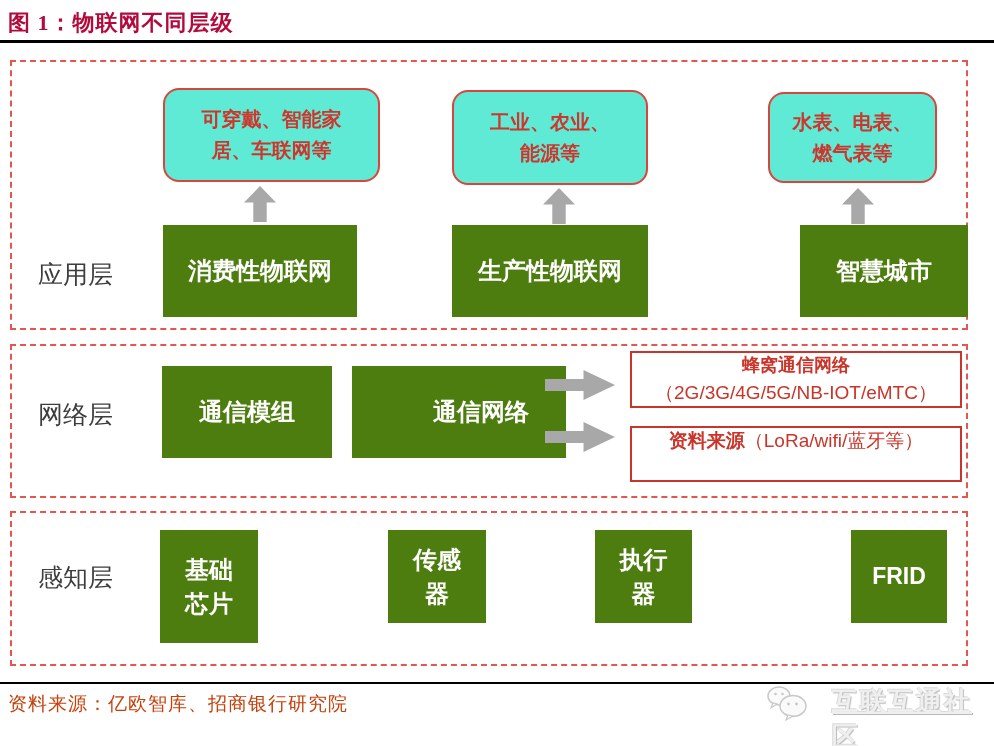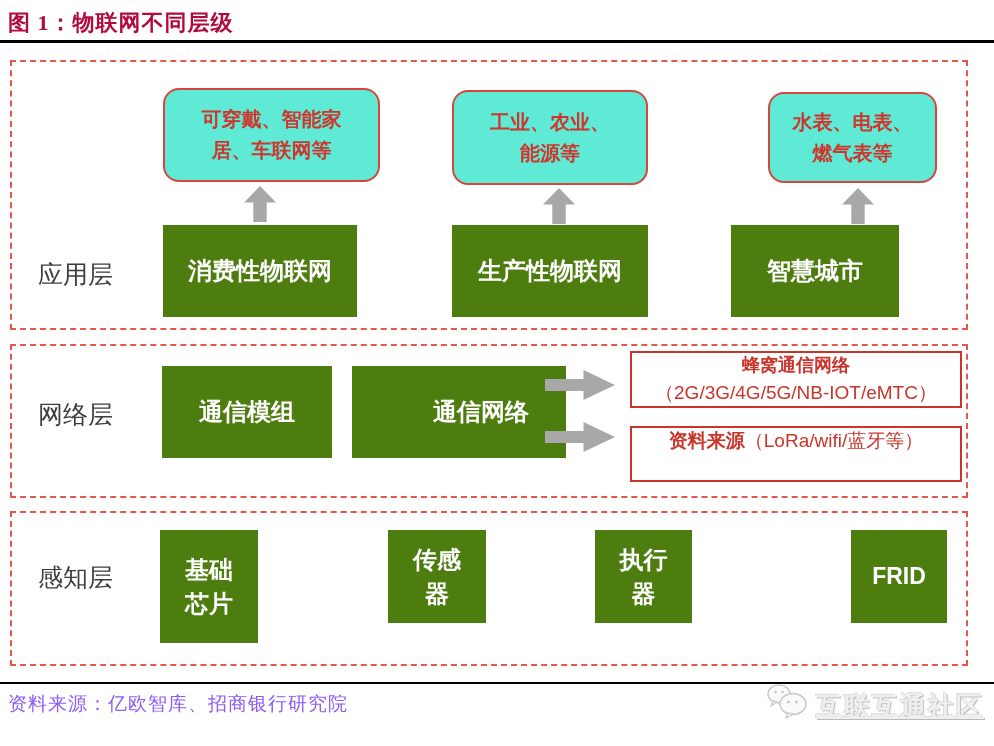--- a/index.html
+++ b/index.html
@@ -63,25 +63,25 @@
   .outline-box .ob-sub{font-size:19px;font-weight:normal;line-height:1.35;}
   .outline-inline{font-size:19px;}
   .outline-inline .ob-name{font-weight:bold;}
   .frid{font-weight:bold;font-size:23px;}
   .footer-rule{
     position:absolute;left:0;top:682px;width:994px;height:2px;background:#000000;
   }
   .source-line{
     position:absolute;left:8px;top:691px;
     font-family:"Liberation Serif", serif;
-    font-size:19px;color:#8b5cf6;letter-spacing:1px;
+    font-size:19px;color:#c2410c;letter-spacing:1px;
   }
   .watermark{
     position:absolute;left:766px;top:684px;width:220px;height:40px;
-    display:flex;align-items:flex-end;gap:6px;
+    display:flex;align-items:flex-start;gap:22px;
   }
   .wm-text{
     font-size:26px;letter-spacing:2px;
     color:#efefef;
     text-shadow:1px 1px 1px #b9b9b9, -1px -1px 0 #dcdcdc;
     text-decoration:underline;
     font-weight:bold;
   }
 </style>
 </head>
@@ -102,21 +102,21 @@
 燃气表等</div>
 
   <div class="arrow-up" style="left:244px;top:186px;"></div>
   <div class="arrow-up" style="left:543px;top:188px;"></div>
   <div class="arrow-up" style="left:842px;top:188px;"></div>
 
   <div class="layer-label" style="top:258px;">应用层</div>
 
   <div class="red-box" style="left:163px;top:225px;width:194px;height:92px;">消费性物联网</div>
   <div class="red-box" style="left:452px;top:225px;width:196px;height:92px;">生产性物联网</div>
-  <div class="red-box" style="left:731px;top:225px;width:168px;height:92px;">智慧城市</div>
+  <div class="red-box" style="left:800px;top:225px;width:168px;height:92px;">智慧城市</div>
 
   <div class="layer-section" id="sec-network"></div>
 
   <div class="layer-label" style="top:398px;">网络层</div>
 
   <div class="red-box" style="left:162px;top:366px;width:170px;height:92px;">通信模组</div>
   <div class="red-box" style="left:352px;top:366px;width:170px;height:92px;padding-left:44px;">通信网络</div>
 
   <div class="arrow-right" style="left:545px;top:370px;"></div>
   <div class="arrow-right" style="left:545px;top:422px;"></div>

